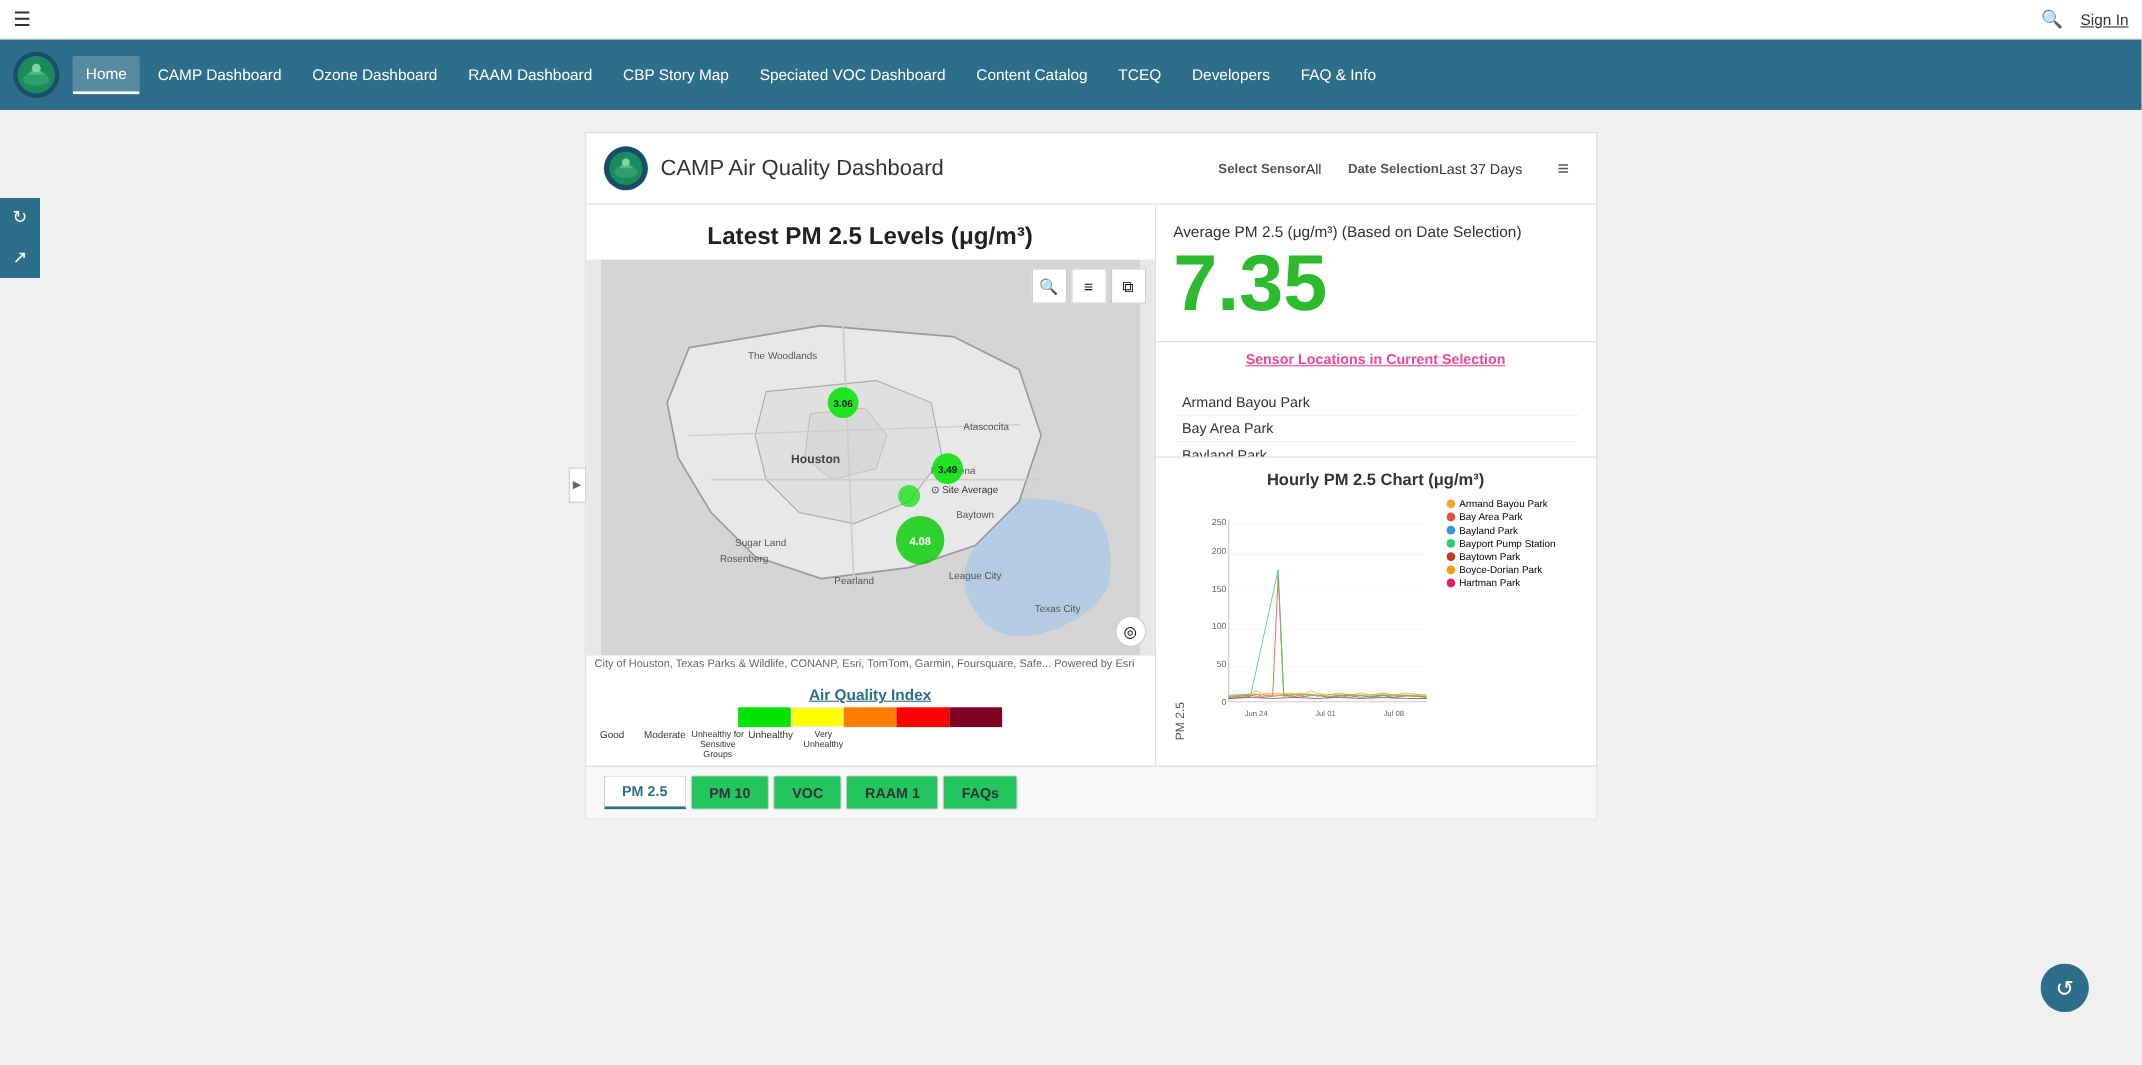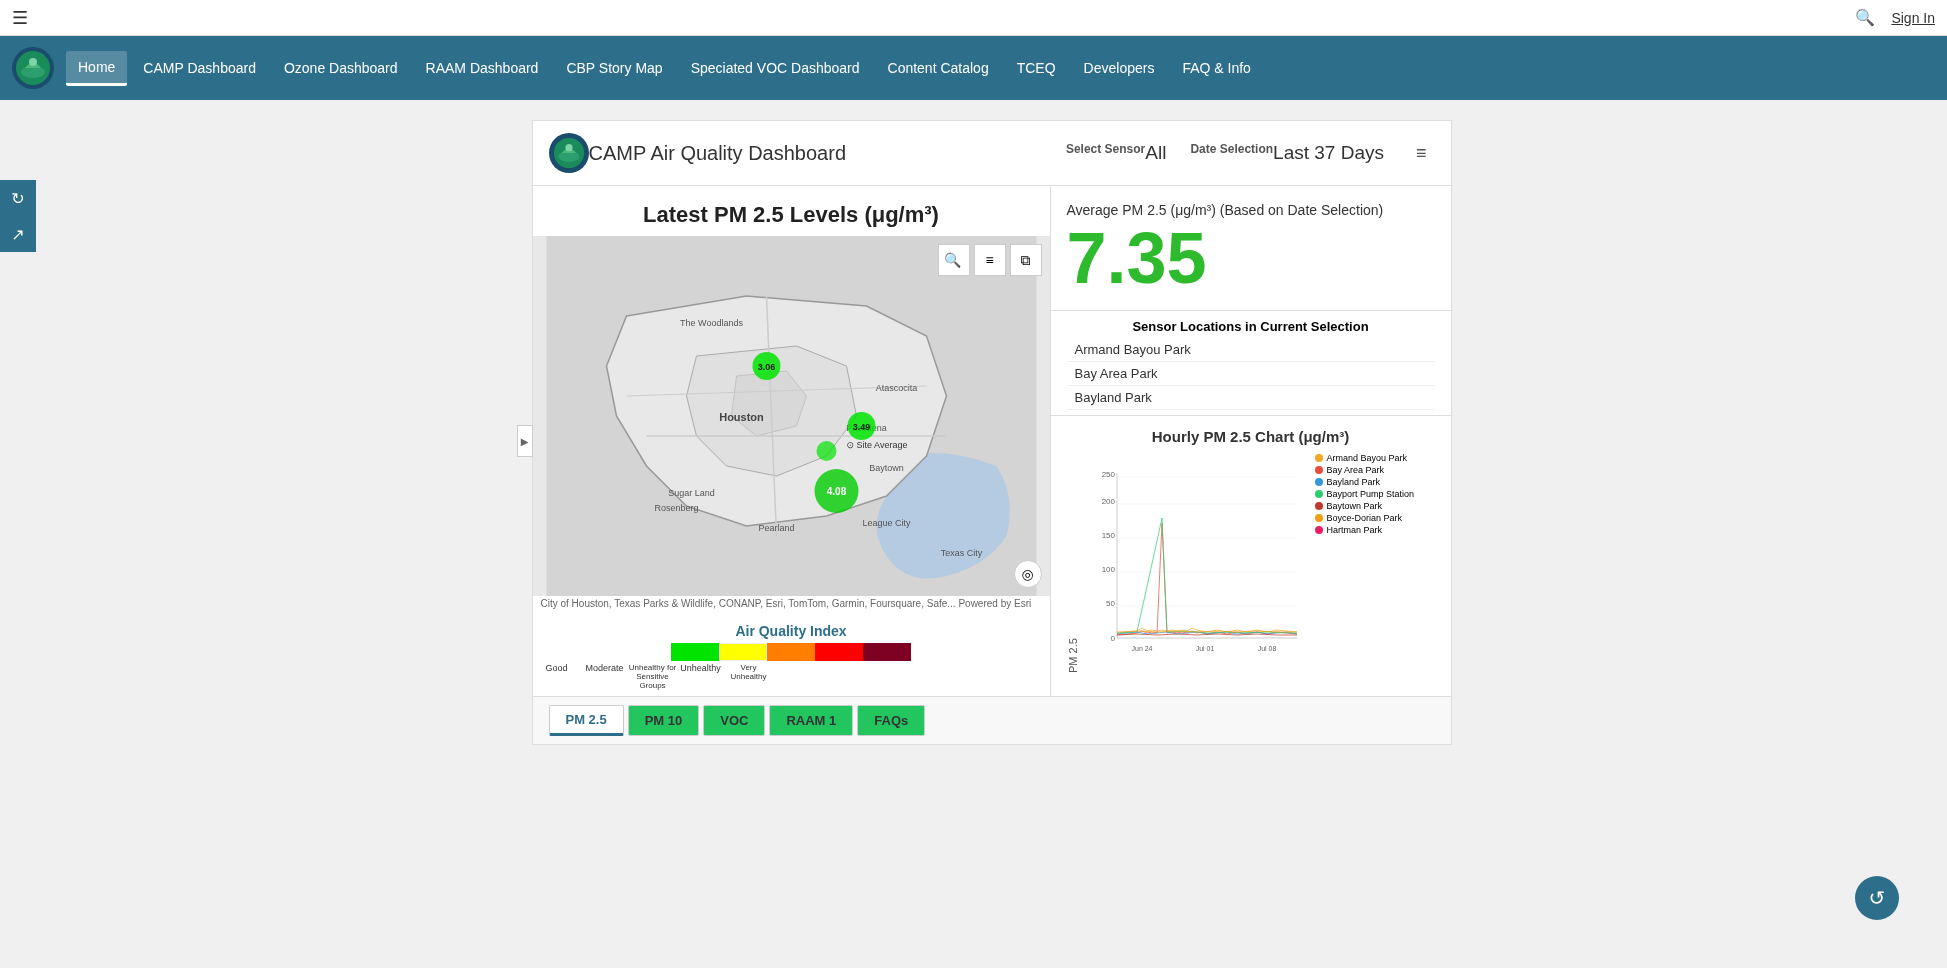--- a/index.html
+++ b/index.html
@@ -92,20 +92,21 @@
       width: 920px;
       min-height: 600px;
     }
 
     
     .dashboard-header {
       display: flex;
       align-items: center;
       padding: 12px 16px;
       border-bottom: 1px solid #ddd;
+      gap: 12px;
     }
     .dashboard-logo {
       width: 40px;
       height: 40px;
       border-radius: 50%;
       background: #1a4d6b;
       display: flex;
       align-items: center;
       justify-content: center;
     }
@@ -124,21 +125,21 @@
       display: flex;
       flex-direction: row;
       cursor: pointer;
     }
     .header-control-label {
       font-size: 12px;
       color: #555;
       font-weight: bold;
     }
     .header-control-value {
-      font-size: 19px;
+      font-size: 13px;
       color: #333;
     }
     .header-menu-icon {
       font-size: 18px;
       color: #555;
       cursor: pointer;
       padding: 4px 8px;
     }
 
     
@@ -214,20 +215,21 @@
     
     .aqi-legend {
       text-align: center;
       padding: 12px 0 8px;
     }
     .aqi-legend-title {
       font-size: 14px;
       font-weight: bold;
       color: #2d6e8a;
       margin-bottom: 4px;
+      text-decoration: underline;
     }
     .aqi-colors {
       display: flex;
       justify-content: center;
       gap: 0;
     }
     .aqi-color-block {
       width: 48px;
       height: 18px;
     }
@@ -272,23 +274,24 @@
     
     .sensor-locations-section {
       padding: 8px 16px;
       border-bottom: 1px solid #ddd;
       flex: 1;
       overflow: hidden;
     }
     .sensor-locations-title {
       font-size: 13px;
       font-weight: bold;
-      color: #000000;
+      color: #ec4899;
       text-align: center;
-      margin-bottom: 4px;
+      margin-bottom: 20px;
+      text-decoration: underline;
     }
     .sensor-list {
       list-style: none;
     }
     .sensor-list-item {
       padding: 4px 8px;
       font-size: 13px;
       color: #333;
       border-bottom: 1px solid #f0f0f0;
       cursor: pointer;

